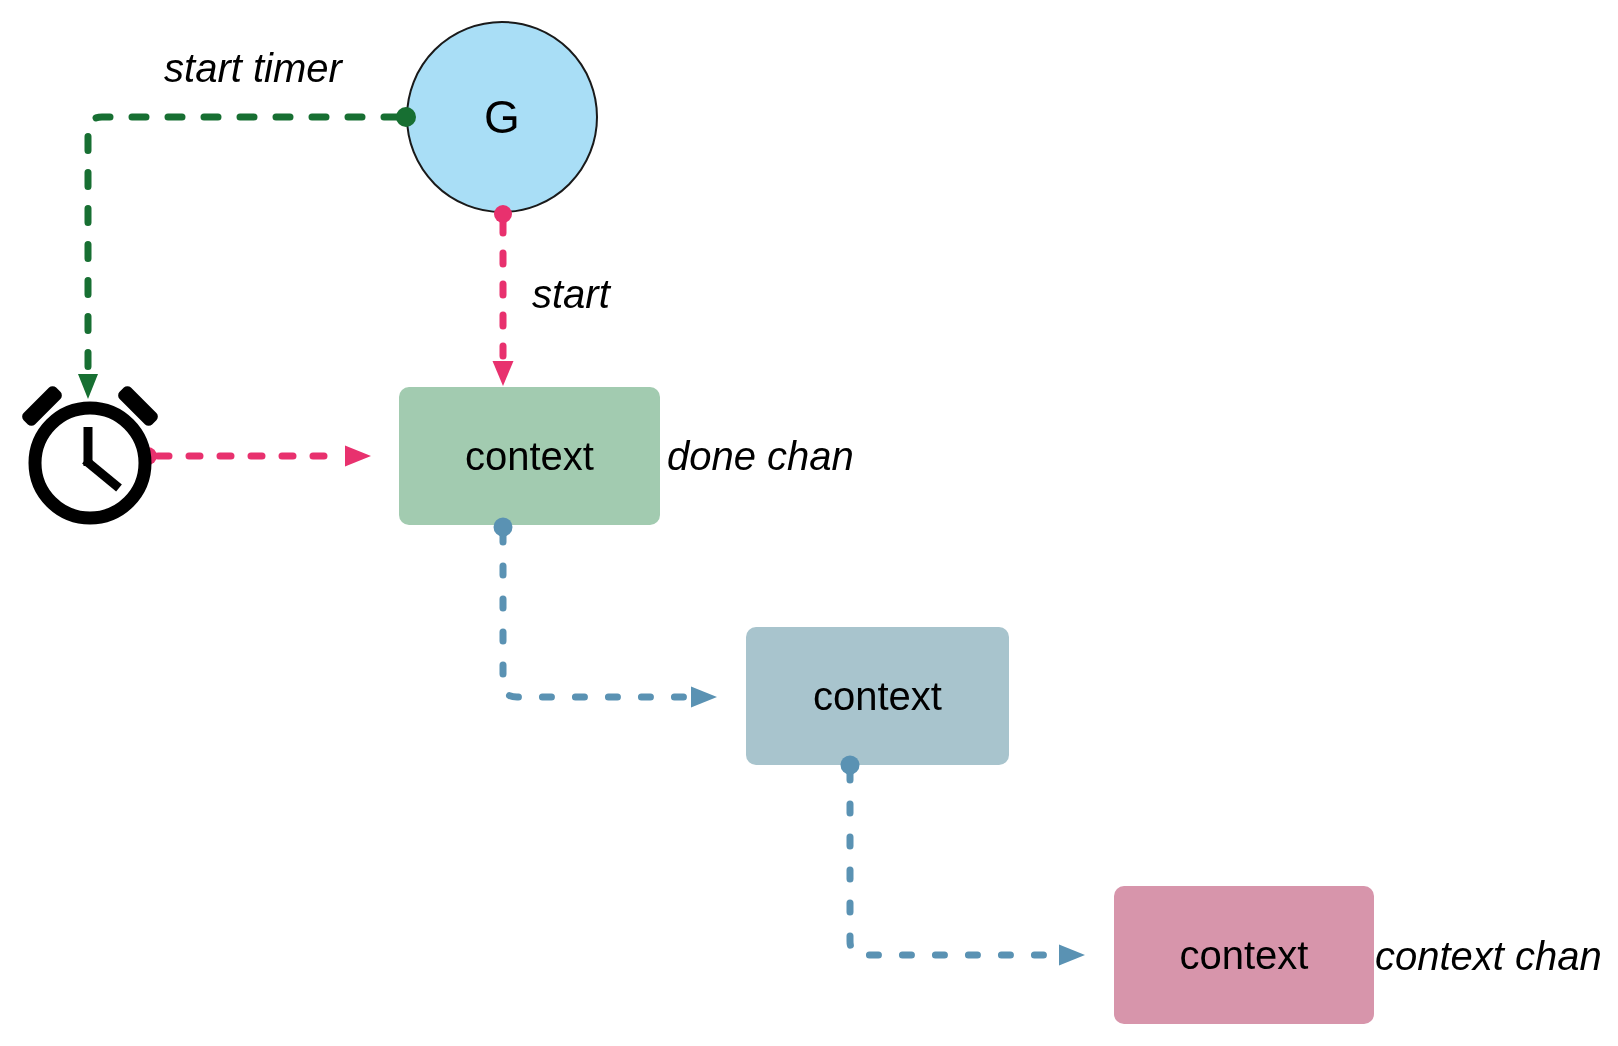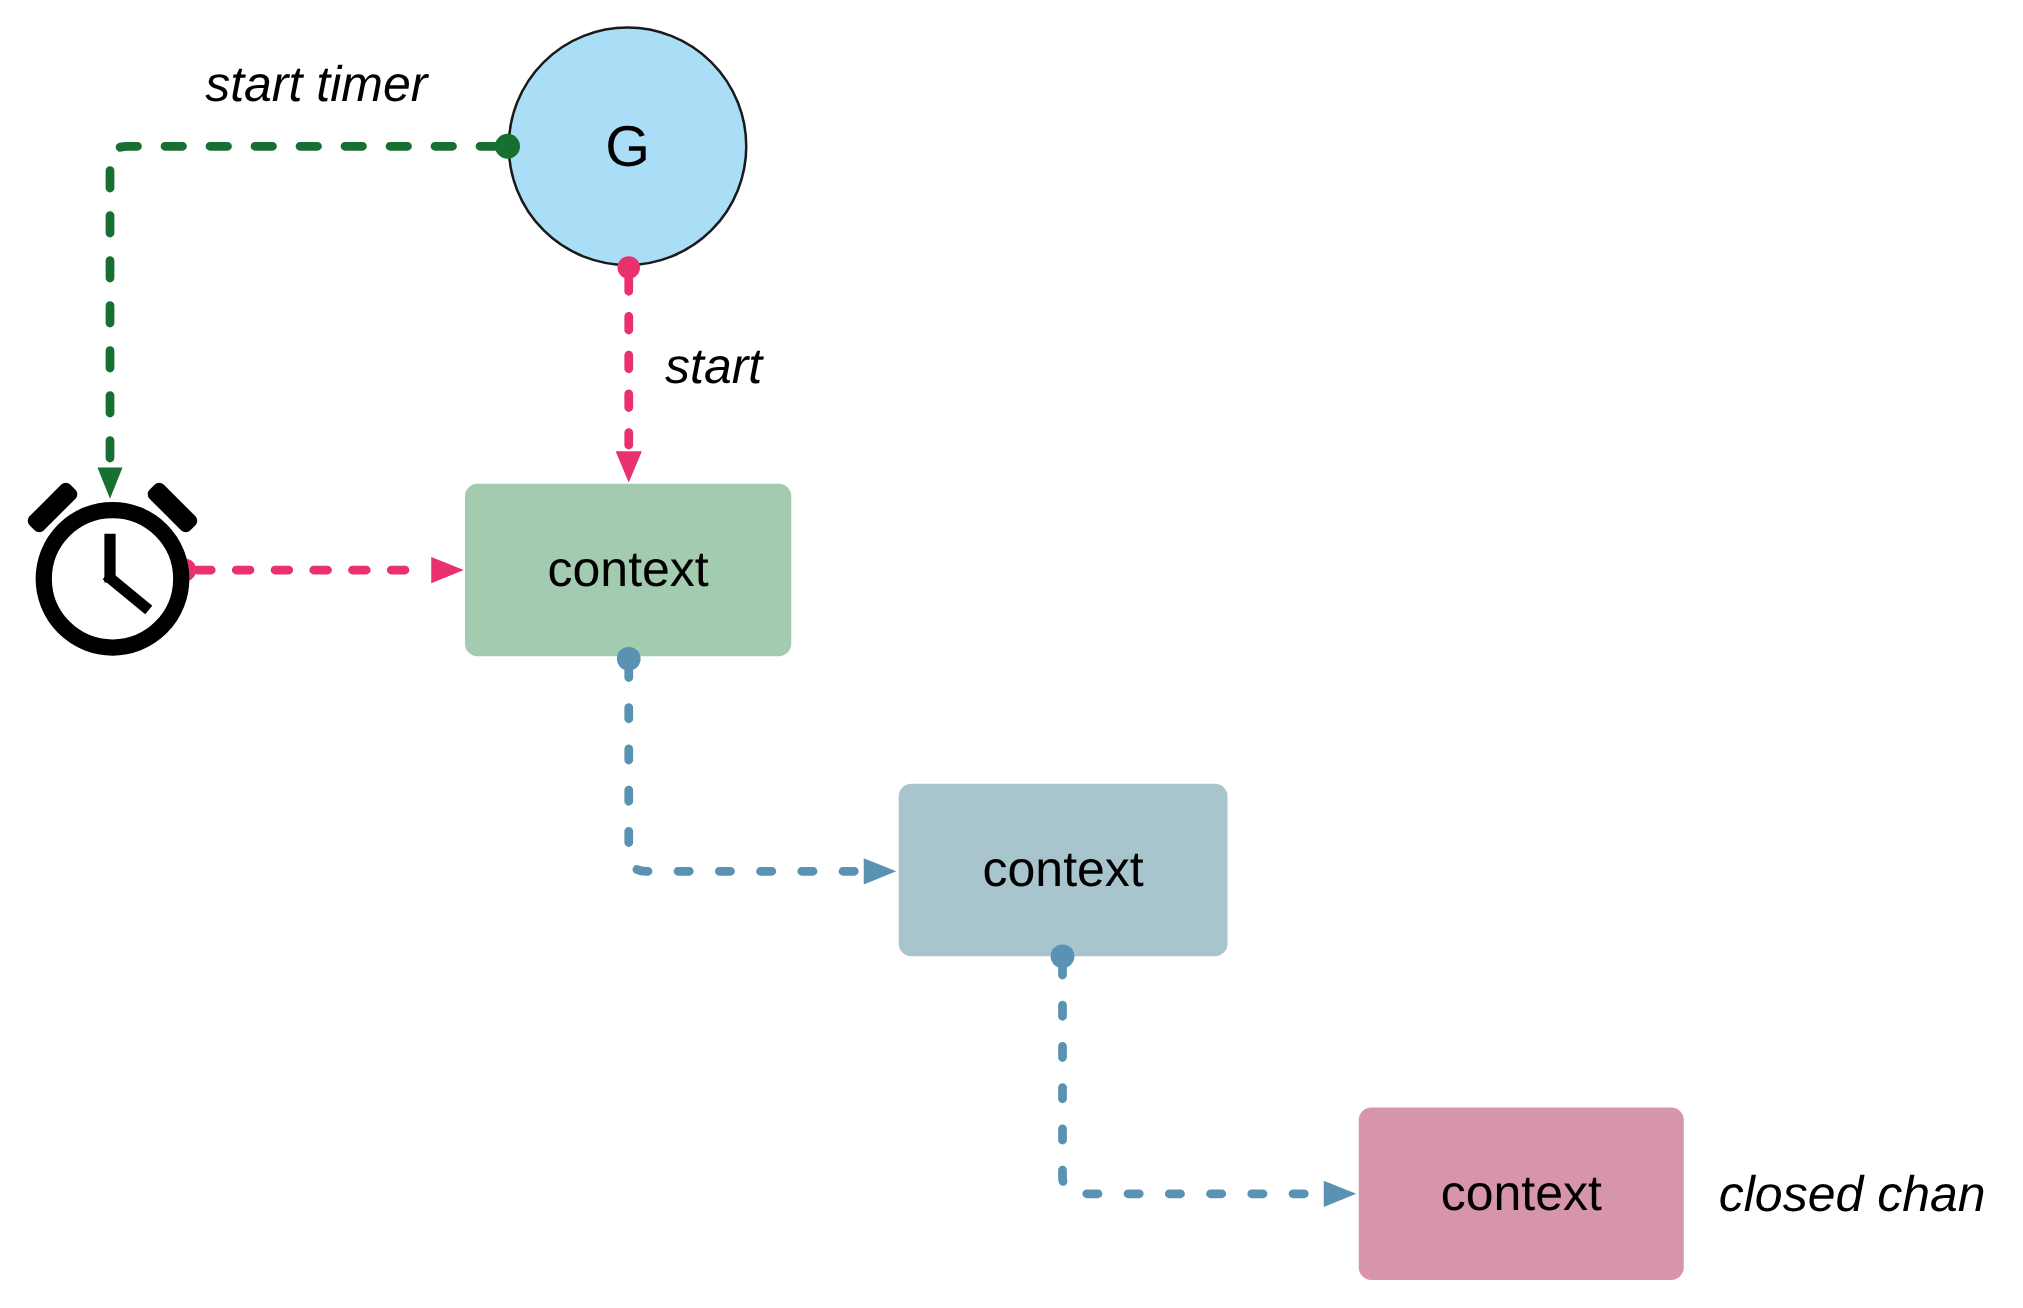--- a/index.html
+++ b/index.html
@@ -10,21 +10,21 @@
     overflow:hidden;
     font-family:"Liberation Sans","DejaVu Sans",sans-serif;
     color:var(--text,#000);
   }
   .node{
     position:absolute;
     display:flex;align-items:center;justify-content:center;
     color:var(--text,#000);
     z-index:1;
   }
-  .box{border-radius:10px;font-size:40px;}
+  .box{border-radius:10px;font-size:40px;margin-left:27px;}
   #goroutine{
     left:406px;top:21px;width:192px;height:192px;
     border-radius:50%;
     border:2.5px solid var(--node-border,#1a1a1a);
     background:var(--goroutine-fill,#a9def6);
     font-size:46px;
     box-sizing:border-box;
   }
   #done-context{left:372px;top:387px;width:261px;height:138px;background:var(--done-context-fill,#a2cbb0);}
   #middle-context{left:719px;top:627px;width:263px;height:138px;background:var(--middle-context-fill,#a8c4cd);}
@@ -73,21 +73,22 @@
   <div class="node box" id="middle-context">
     <span>context</span>
   </div>
 
   <div class="node box" id="closed-context">
     <span>context</span>
   </div>
 
   <div class="lbl" id="lbl-start-timer">start timer</div>
   <div class="lbl" id="lbl-cancel">start</div>
-  <div class="lbl" id="lbl-closed-chan">closed chan</div>
+  <div class="lbl" id="lbl-done-chan">done chan</div>
+  <div class="lbl" id="lbl-closed-chan">context chan</div>
 
   <svg class="overlay" width="1618" height="1046" viewBox="0 0 1618 1046">
 
     <g>
       <path class="dashed edge-timer dash-green" d="M398 117 H102 Q88 117 88 131 V370"></path>
       <polygon class="arrow-timer" points="88,399 78,374 98,374"></polygon>
       <circle class="arrow-timer" cx="406" cy="117" r="10"></circle>
     </g>
 
     <g>

